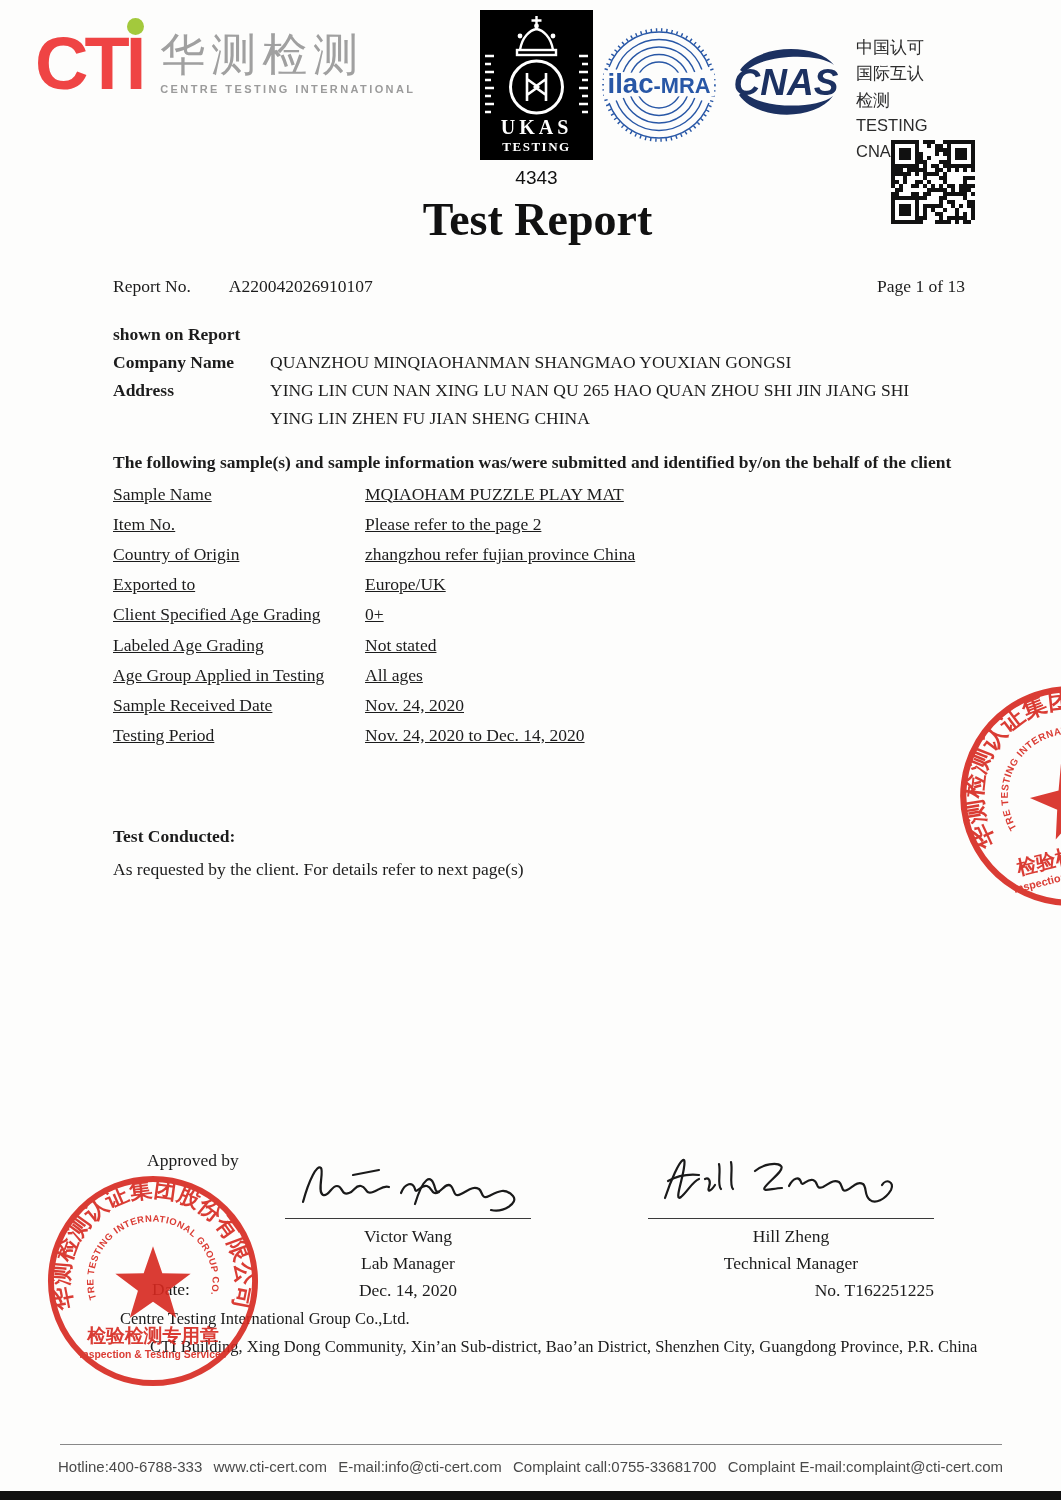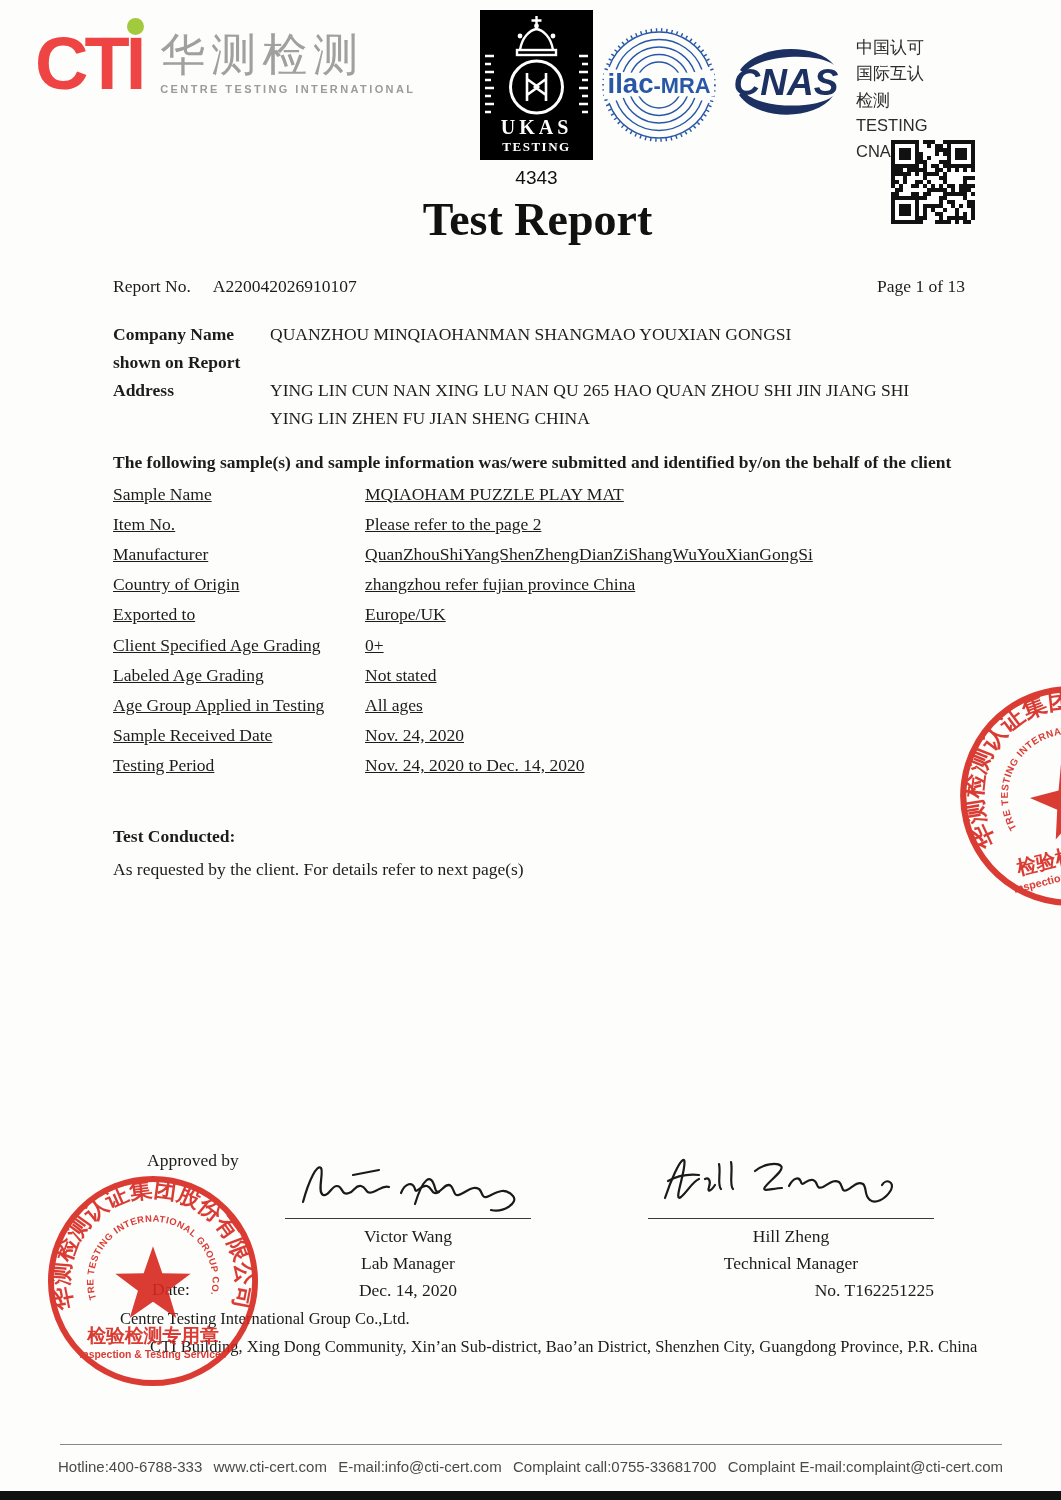--- a/index.html
+++ b/index.html
@@ -26,21 +26,21 @@
 
   .accred{left:856px;top:34px;font-size:17px;line-height:1.55;color:#2b2b2b;
           font-family:"DejaVu Sans",sans-serif;}
   .accred .lat{font-family:"Liberation Sans",sans-serif;font-size:16.5px;}
   .qr{left:891px;top:140px;}
 
   
   .title{left:0;top:193px;width:1075px;text-align:center;font-size:46px;font-weight:bold;color:#111;}
   .meta-row{left:0;top:276px;width:1061px;padding:0 96px 0 113px;box-sizing:border-box;
             display:flex;font-size:17.5px;}
-  .meta-left{display:flex;gap:22px;}
+  .meta-left{display:flex;gap:38px;}
   .meta-right{margin-left:auto;}
 
   
   .company{left:113px;top:320px;width:870px;font-size:17.5px;line-height:28px;}
   .crow{display:flex;}
   .clabel{width:157px;font-weight:bold;flex:0 0 157px;}
   .statement{left:113px;top:450px;width:845px;font-size:17.5px;font-weight:bold;line-height:25px;}
 
   
   .fields{left:113px;top:479px;width:870px;font-size:17.5px;text-decoration:underline;}
@@ -315,25 +315,25 @@
   <div class="abs meta-row">
     <div class="meta-left">
       <span>Report No.</span>
       <span>A220042026910107</span>
     </div>
     <span class="meta-right">Page 1 of 13</span>
   </div>
 
   <div class="abs company">
     <div class="crow">
+      <span class="clabel">shown on Report</span>
+    </div>
+    <div class="crow">
       <span class="clabel">Company Name</span>
       <span>QUANZHOU MINQIAOHANMAN SHANGMAO YOUXIAN GONGSI</span>
-    </div>
-    <div class="crow">
-      <span class="clabel">shown on Report</span>
     </div>
     <div class="crow">
       <span class="clabel">Address</span>
       <span>YING LIN CUN NAN XING LU NAN QU 265 HAO QUAN ZHOU SHI JIN JIANG SHI</span>
     </div>
     <div class="crow">
       <span class="clabel"></span>
       <span>YING LIN ZHEN FU JIAN SHENG CHINA</span>
     </div>
   </div>
@@ -341,24 +341,20 @@
   <div class="abs statement">The following sample(s) and sample information was/were submitted and identified by/on the behalf of the client</div>
 
   <div class="abs fields">
     <div class="frow">
         <span class="flabel">Sample Name</span>
         <span>MQIAOHAM PUZZLE PLAY MAT</span>
       </div>
     <div class="frow">
         <span class="flabel">Item No.</span>
         <span>Please refer to the page 2</span>
-      </div>
-    <div class="frow">
-        <span class="flabel">Manufacturer</span>
-        <span>QuanZhouShiYangShenZhengDianZiShangWuYouXianGongSi</span>
       </div>
     <div class="frow">
         <span class="flabel">Country of Origin</span>
         <span>zhangzhou refer fujian province China</span>
       </div>
     <div class="frow">
         <span class="flabel">Exported to</span>
         <span>Europe/UK</span>
       </div>
     <div class="frow">

